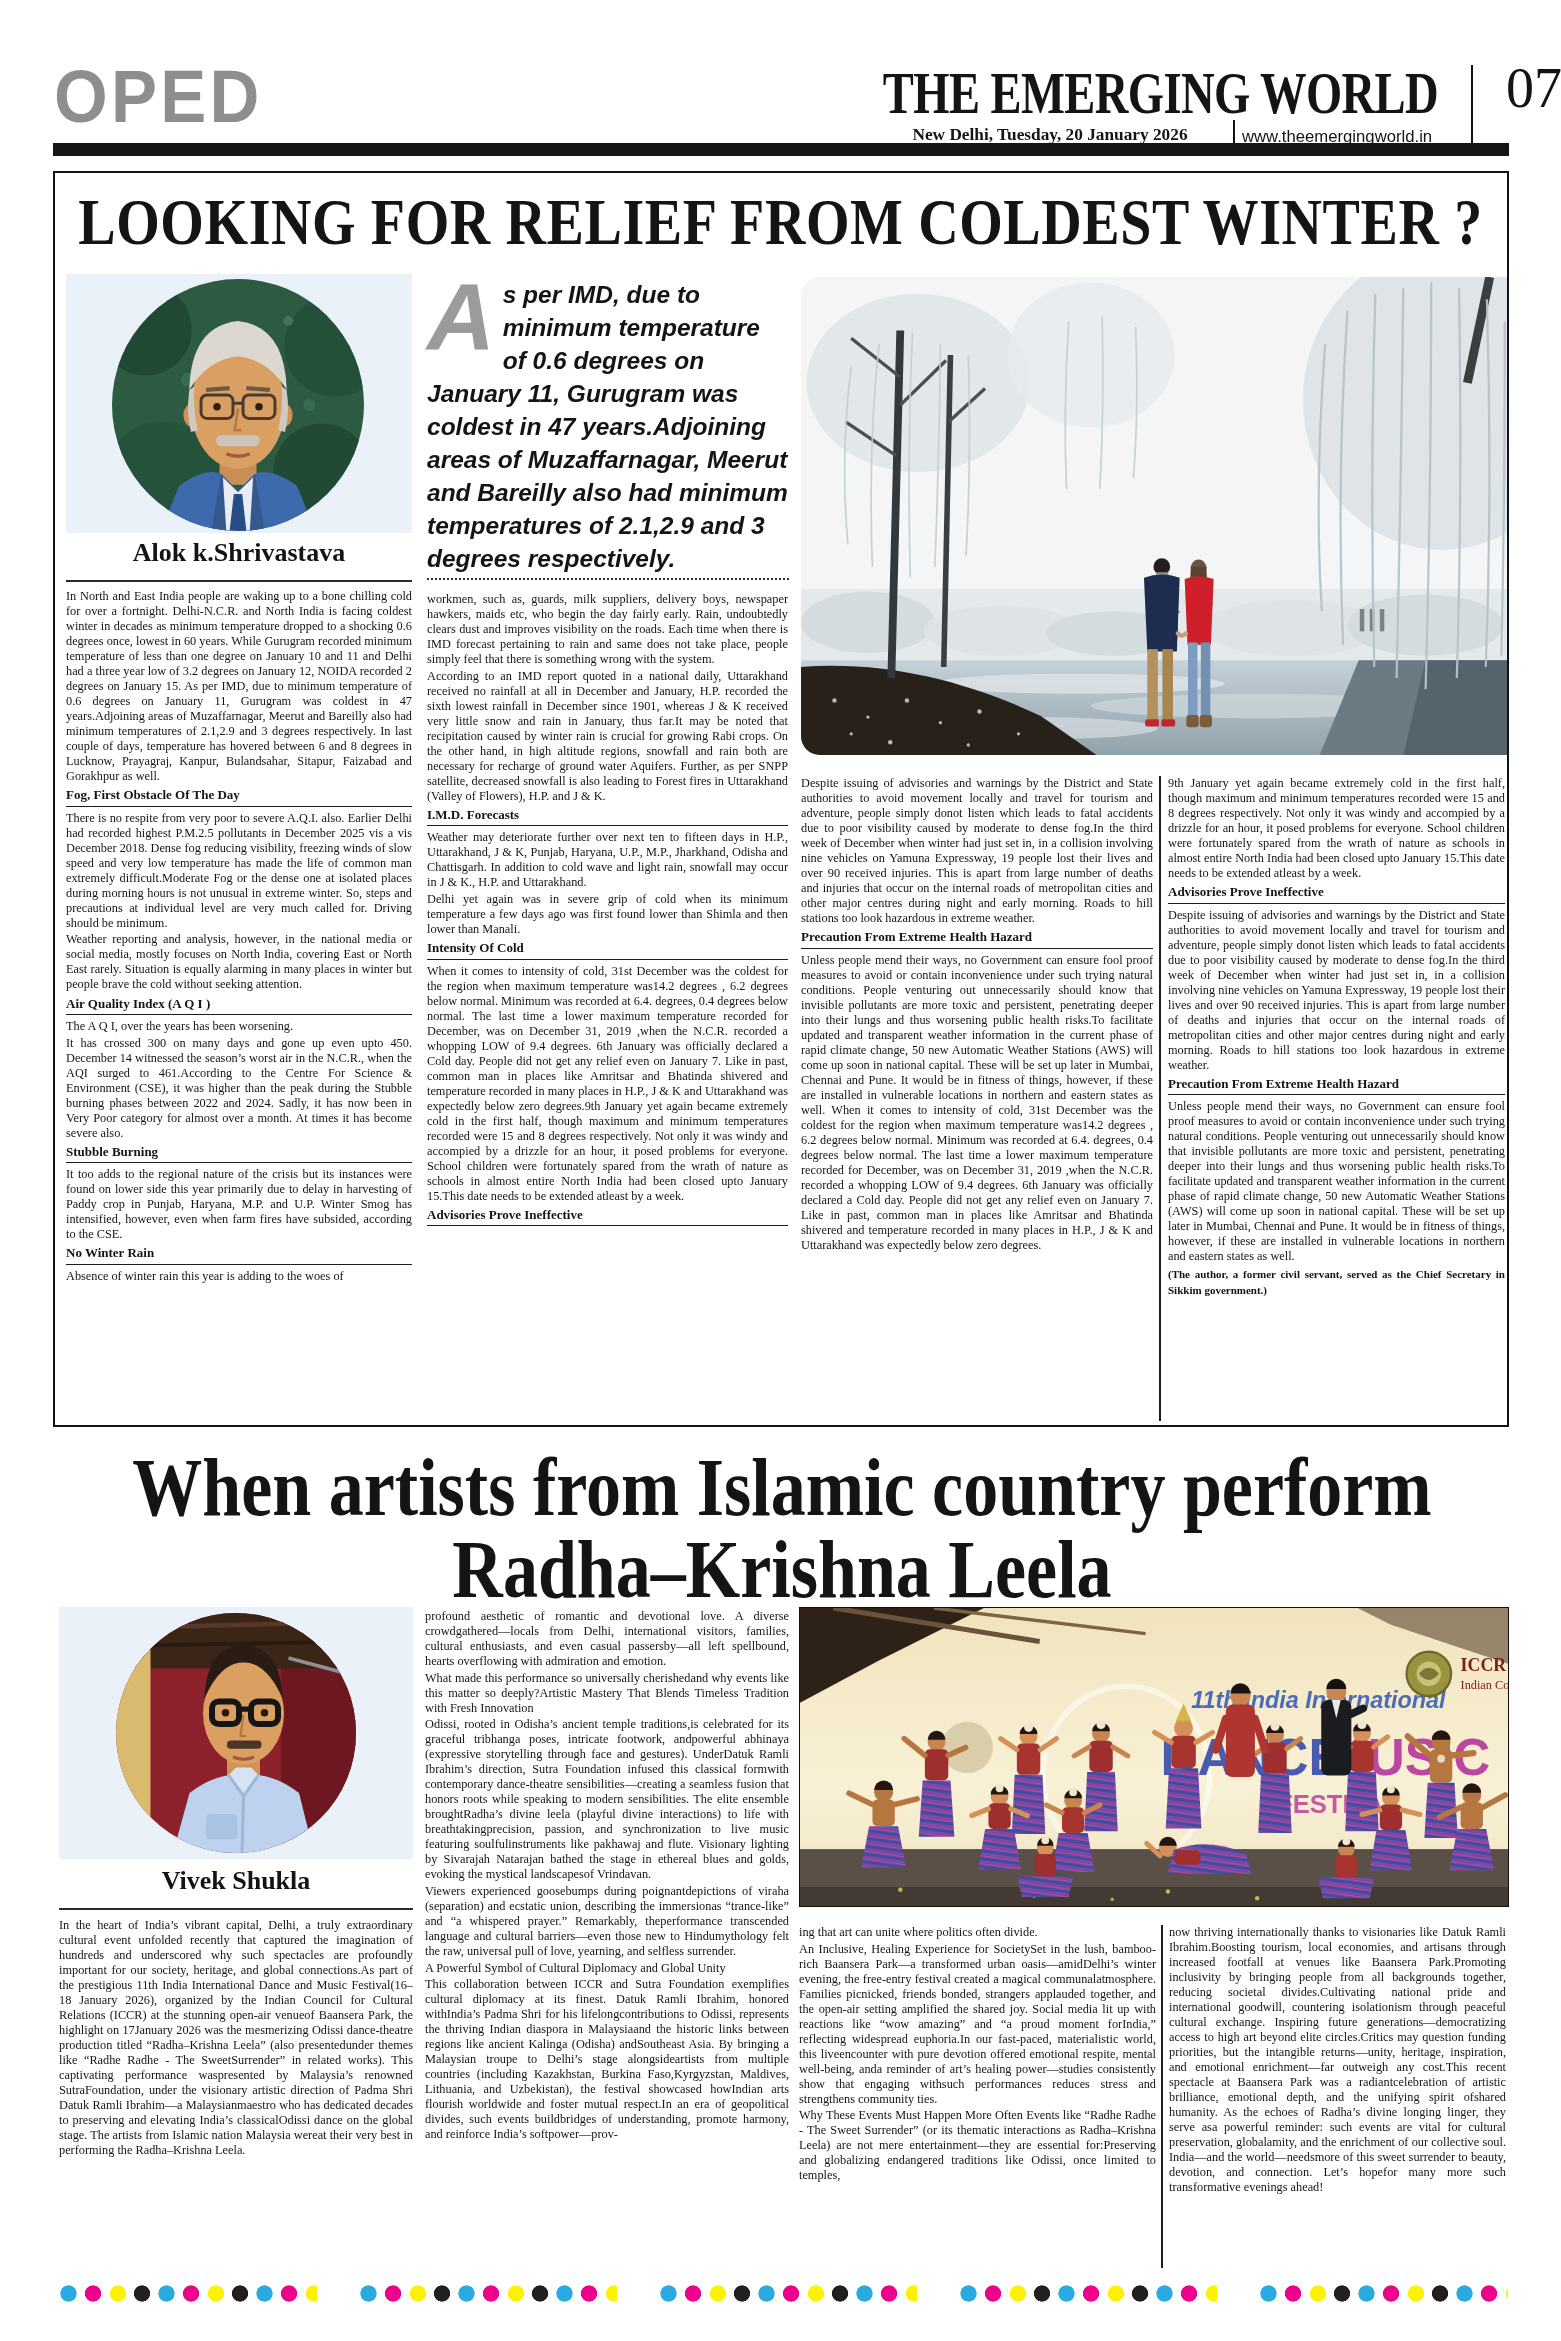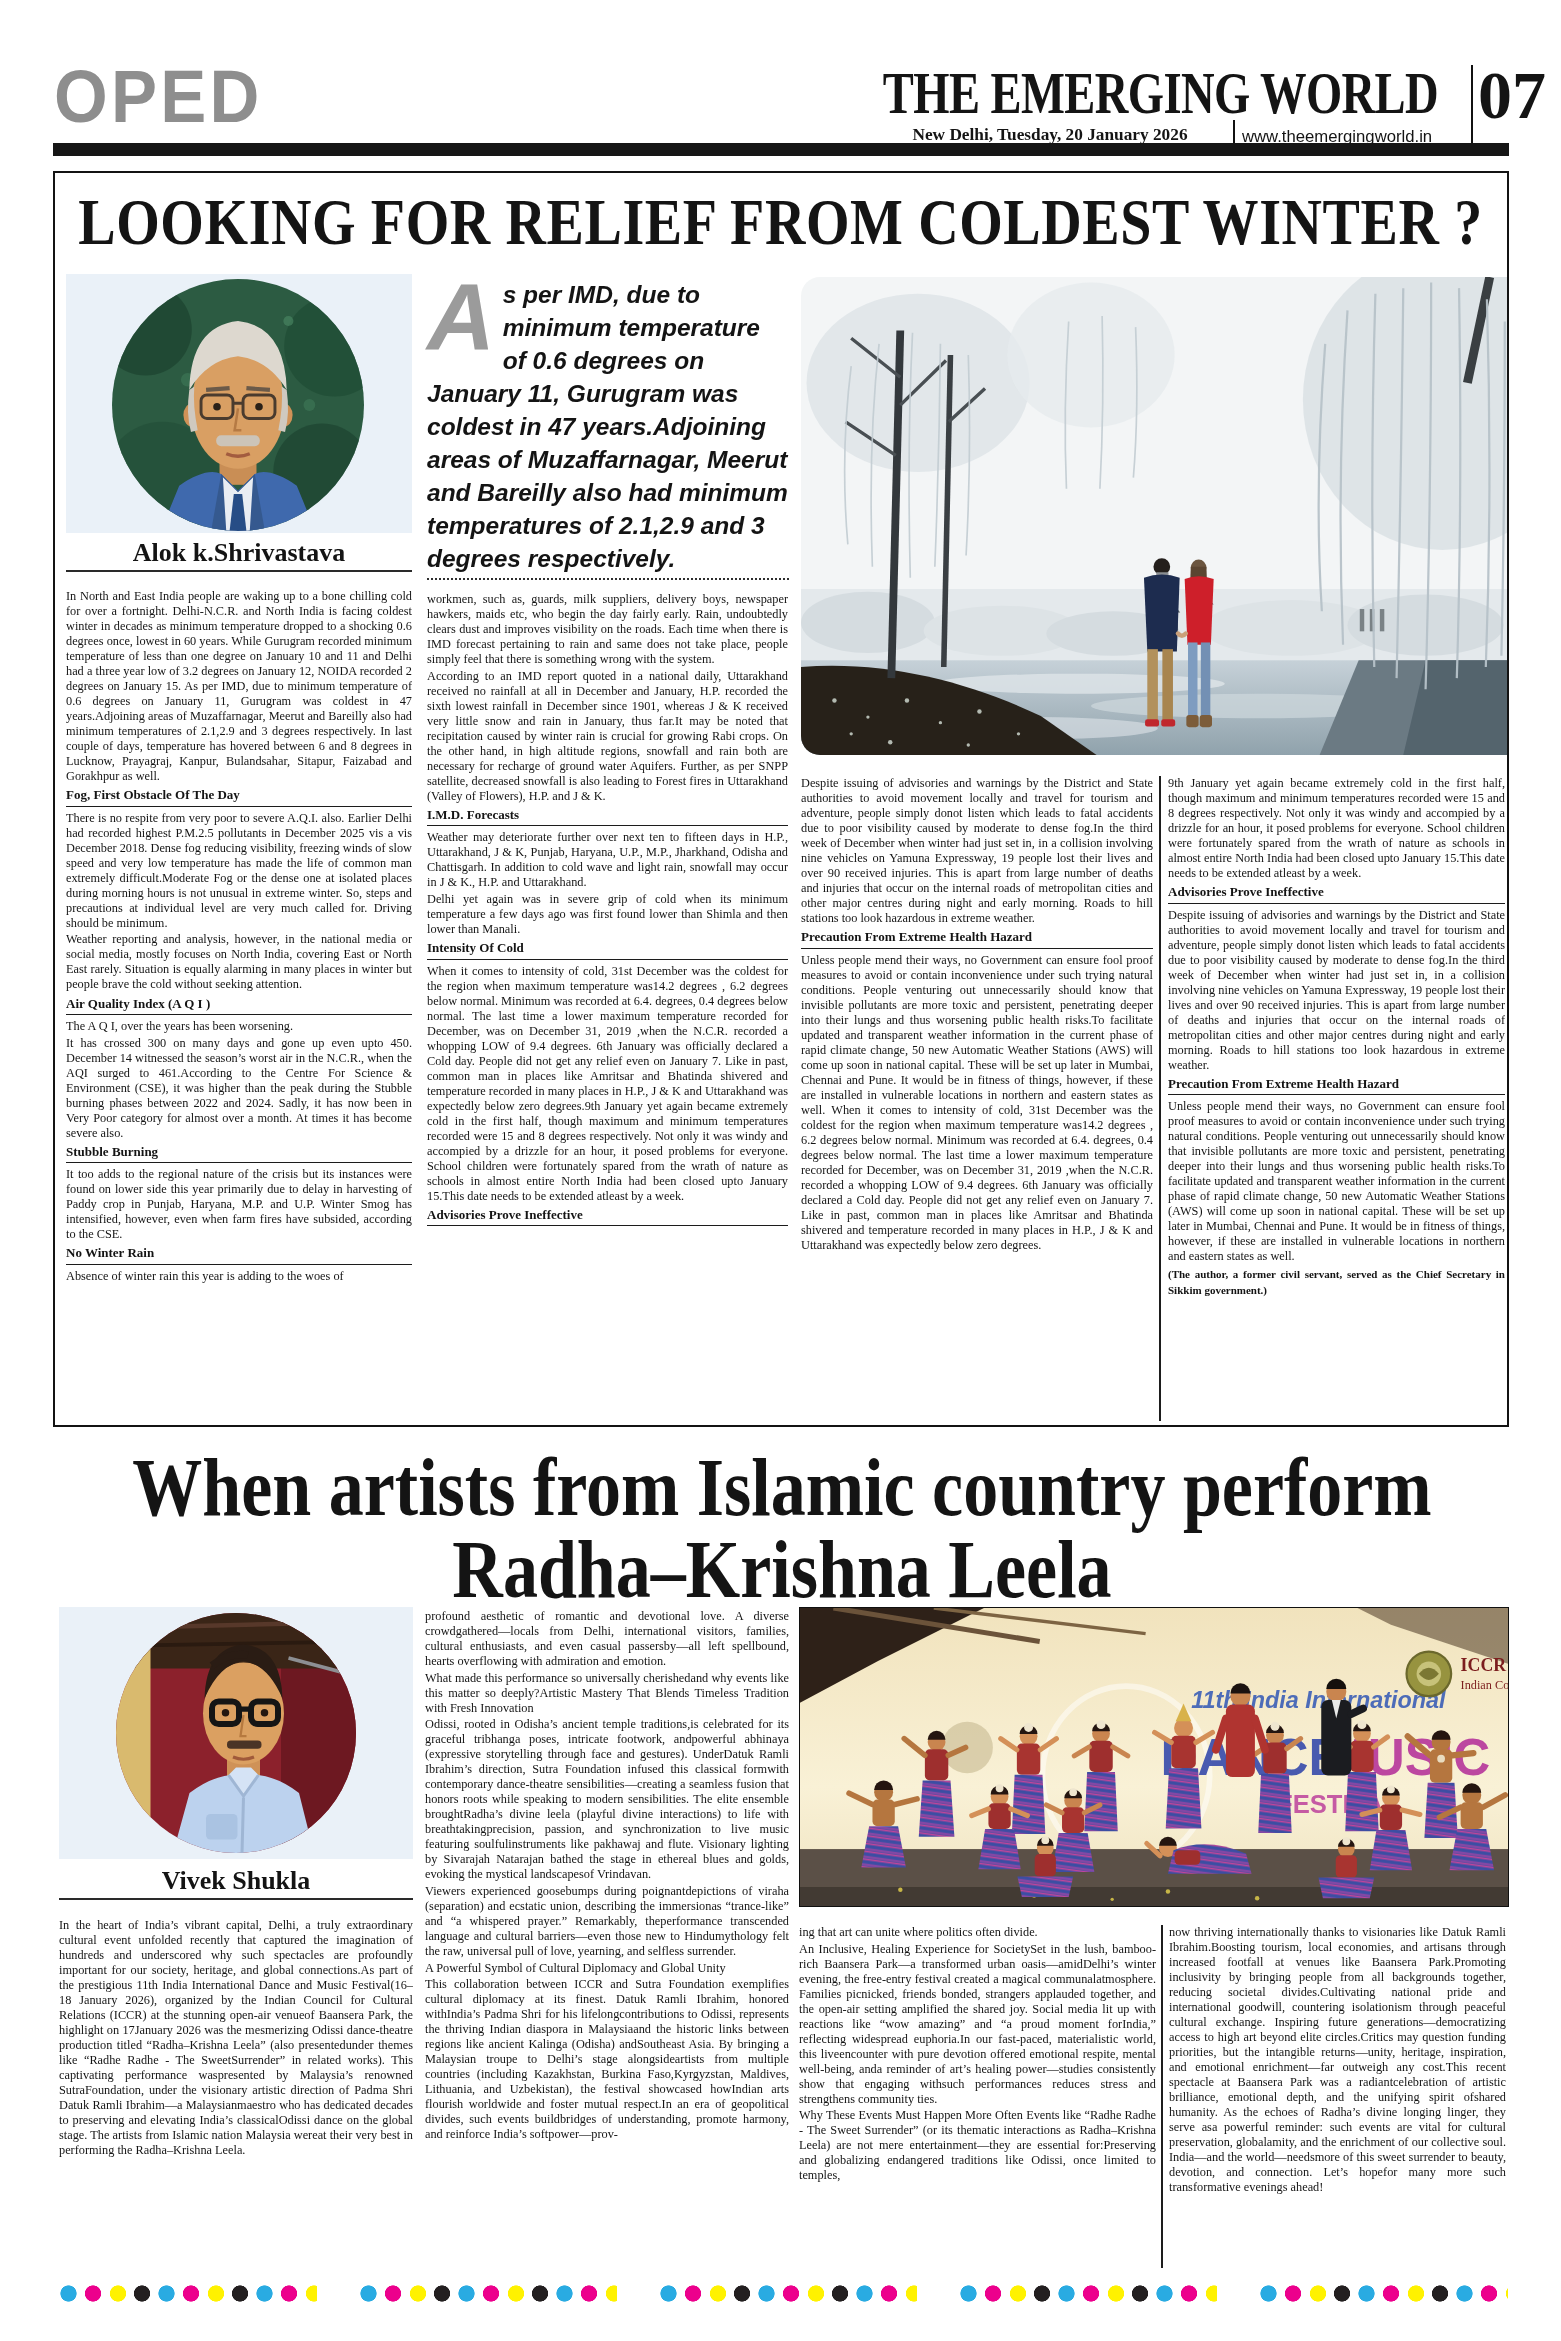--- a/index.html
+++ b/index.html
@@ -10,21 +10,21 @@
   
   #oped{left:54px;top:54px;font-family:"Liberation Sans",sans-serif;font-weight:bold;
         font-size:69px;color:#8e8e8e;letter-spacing:3.3px;transform:scaleY(1.08);transform-origin:top left;}
   #masthead{left:869px;top:58px;width:553px;text-align:center;font-weight:bold;font-size:49px;
         white-space:nowrap;transform:scale(0.95,1.22);transform-origin:center top;letter-spacing:-0.6px;}
   #dateline{left:870px;top:125px;width:360px;text-align:center;font-weight:bold;font-size:17.3px;}
   #date-divider{left:1233px;top:120px;width:1.7px;height:28px;background:#111;}
   #website{left:1242px;top:127px;width:190px;text-align:center;font-family:"Liberation Sans",sans-serif;
         font-size:16.7px;font-weight:500;}
   #pageno-divider{left:1471px;top:65px;width:2.2px;height:84px;background:#111;}
-  #pageno{left:1478px;top:56px;width:84px;text-align:left;font-size:68px;font-weight:700;}
+  #pageno{left:1478px;top:56px;width:84px;text-align:right;font-size:56px;font-weight:400;}
   #header-bar{left:53px;top:143px;width:1456px;height:13.4px;background:#161616;}
 
   
   #a1-box{left:53px;top:171px;width:1452px;height:1252px;border:2.2px solid #131313;}
   #a1-headline{left:67px;top:185px;width:1427px;text-align:center;font-weight:bold;font-size:56px;
         white-space:nowrap;letter-spacing:0.6px;transform:scaleY(1.16);transform-origin:center top;}
 
   
   .bp{font-size:12.3px;line-height:15px;text-align:justify;margin:0 0 1.7px 0;}
   .bh{font-size:13px;line-height:15px;font-weight:bold;border-bottom:1.7px solid #1c1c1c;
@@ -37,21 +37,21 @@
   #a1c2{left:427px;top:592px;width:361px;height:829px;}
   #a1c3{left:801px;top:776px;width:352px;height:645px;}
   #a1c4{left:1168px;top:776px;width:337px;height:645px;}
   #a1-colrule{left:1159px;top:776px;width:1.7px;height:645px;background:#1d1d1d;}
 
   
   .photo-block{background:#eaf1f8;}
   #a1-photo-block{left:66px;top:274px;width:346px;height:259px;}
   #a1-portrait{left:112px;top:279px;width:252px;height:252px;border-radius:50%;overflow:hidden;}
   .author-name{text-align:center;font-weight:bold;font-size:26px;border-bottom:2.2px solid #2a2a2a;
-        padding-bottom:2px;}
+        padding-bottom:12px;}
   #a1-author{left:66px;top:538px;width:346px;}
   
   #a1-blurb{left:427px;top:278px;width:362px;font-family:"Liberation Sans",sans-serif;
         font-weight:bold;font-style:italic;font-size:24.5px;line-height:33px;text-align:left;}
   #a1-blurb .dropcap{float:left;font-size:94px;line-height:74px;padding:3.3px 7.8px 0 0;
         color:#9b9b9b;font-style:italic;}
   #a1-dotted{left:427px;top:578px;width:362px;height:0;border-top:2.8px dotted #2e2e2e;}
 
   
   #winter-photo{left:801px;top:277px;width:706px;height:478px;border-radius:19px 0 0 19px;overflow:hidden;}

